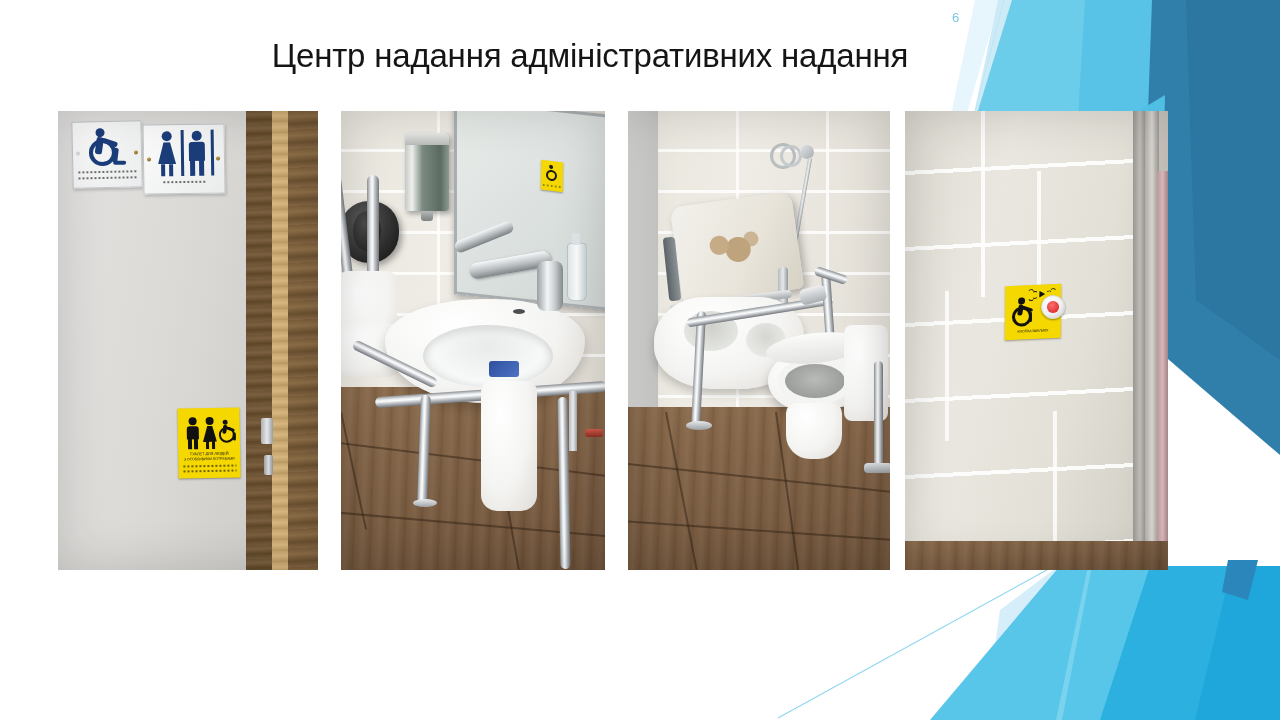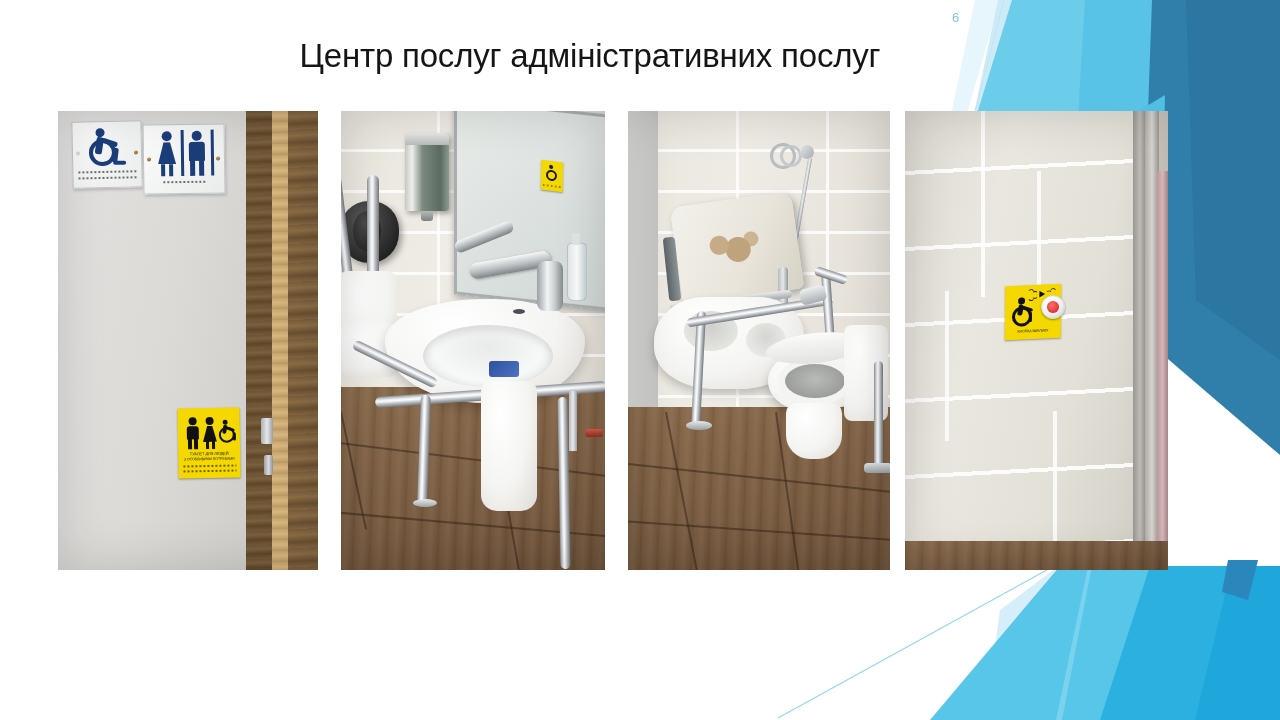--- a/index.html
+++ b/index.html
@@ -239,21 +239,21 @@
 
     <polygon points="1088,566 1092,566 1062,720 1056,720" fill="#7fd3ee" opacity="0.85"></polygon>
 
     <line x1="778" y1="718" x2="1065" y2="560" stroke="#8fd6ef" stroke-width="1.1"></line>
 
     <line x1="1004" y1="0" x2="958" y2="178" stroke="#bfe5f5" stroke-width="1"></line>
   </svg>
 
   <div id="slide-number">6</div>
 
-  <div id="slide-title">Центр послуг адміністративних послуг</div>
+  <div id="slide-title">Центр надання адміністративних надання</div>
 
   <div class="photo" style="left:58px; top:111px; width:260px; height:459px; background:#d8d6d2;">
     <div class="inner">
 
       <div class="abs" style="left:0;top:0;width:190px;height:459px;
            background:linear-gradient(100deg,#e2e1df 0%, #dbdad7 55%, #cfcecb 100%);"></div>
 
       <div class="abs" style="left:188px;top:0;width:26px;height:459px;
            background:repeating-linear-gradient(178deg, #6c5334 0px, #7b6040 4px, #5e4628 9px, #735a3a 14px);"></div>
 

